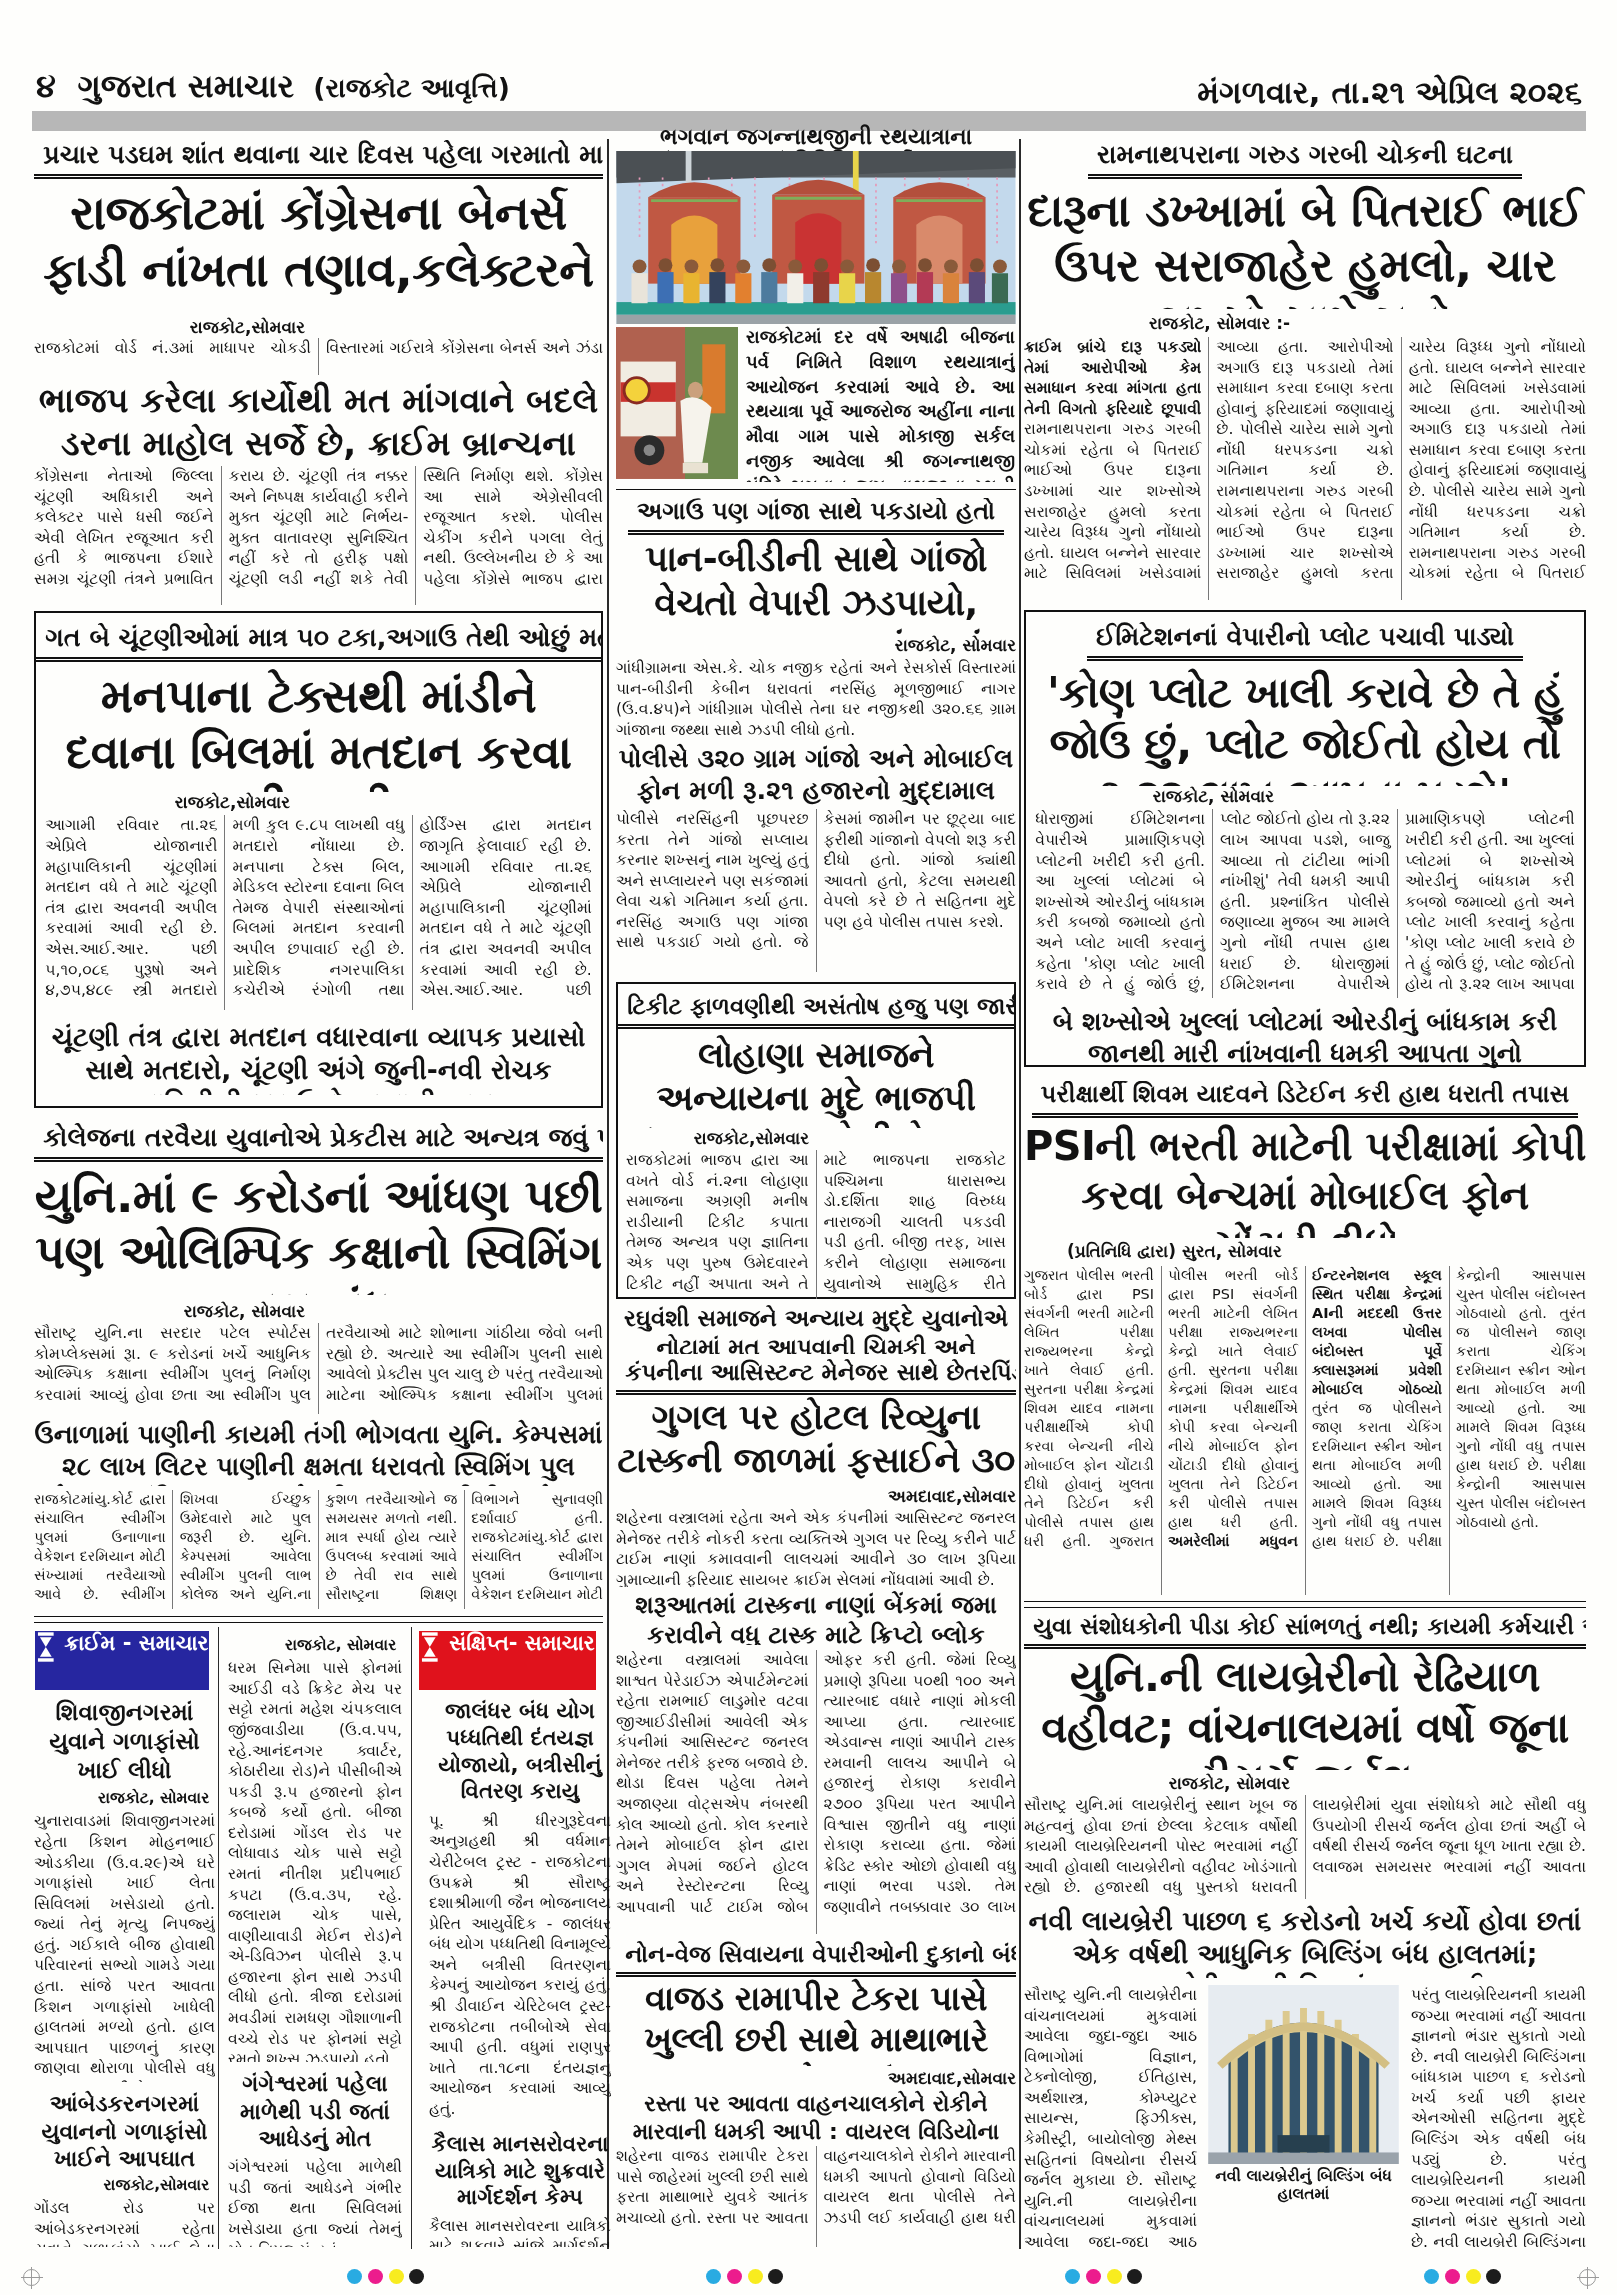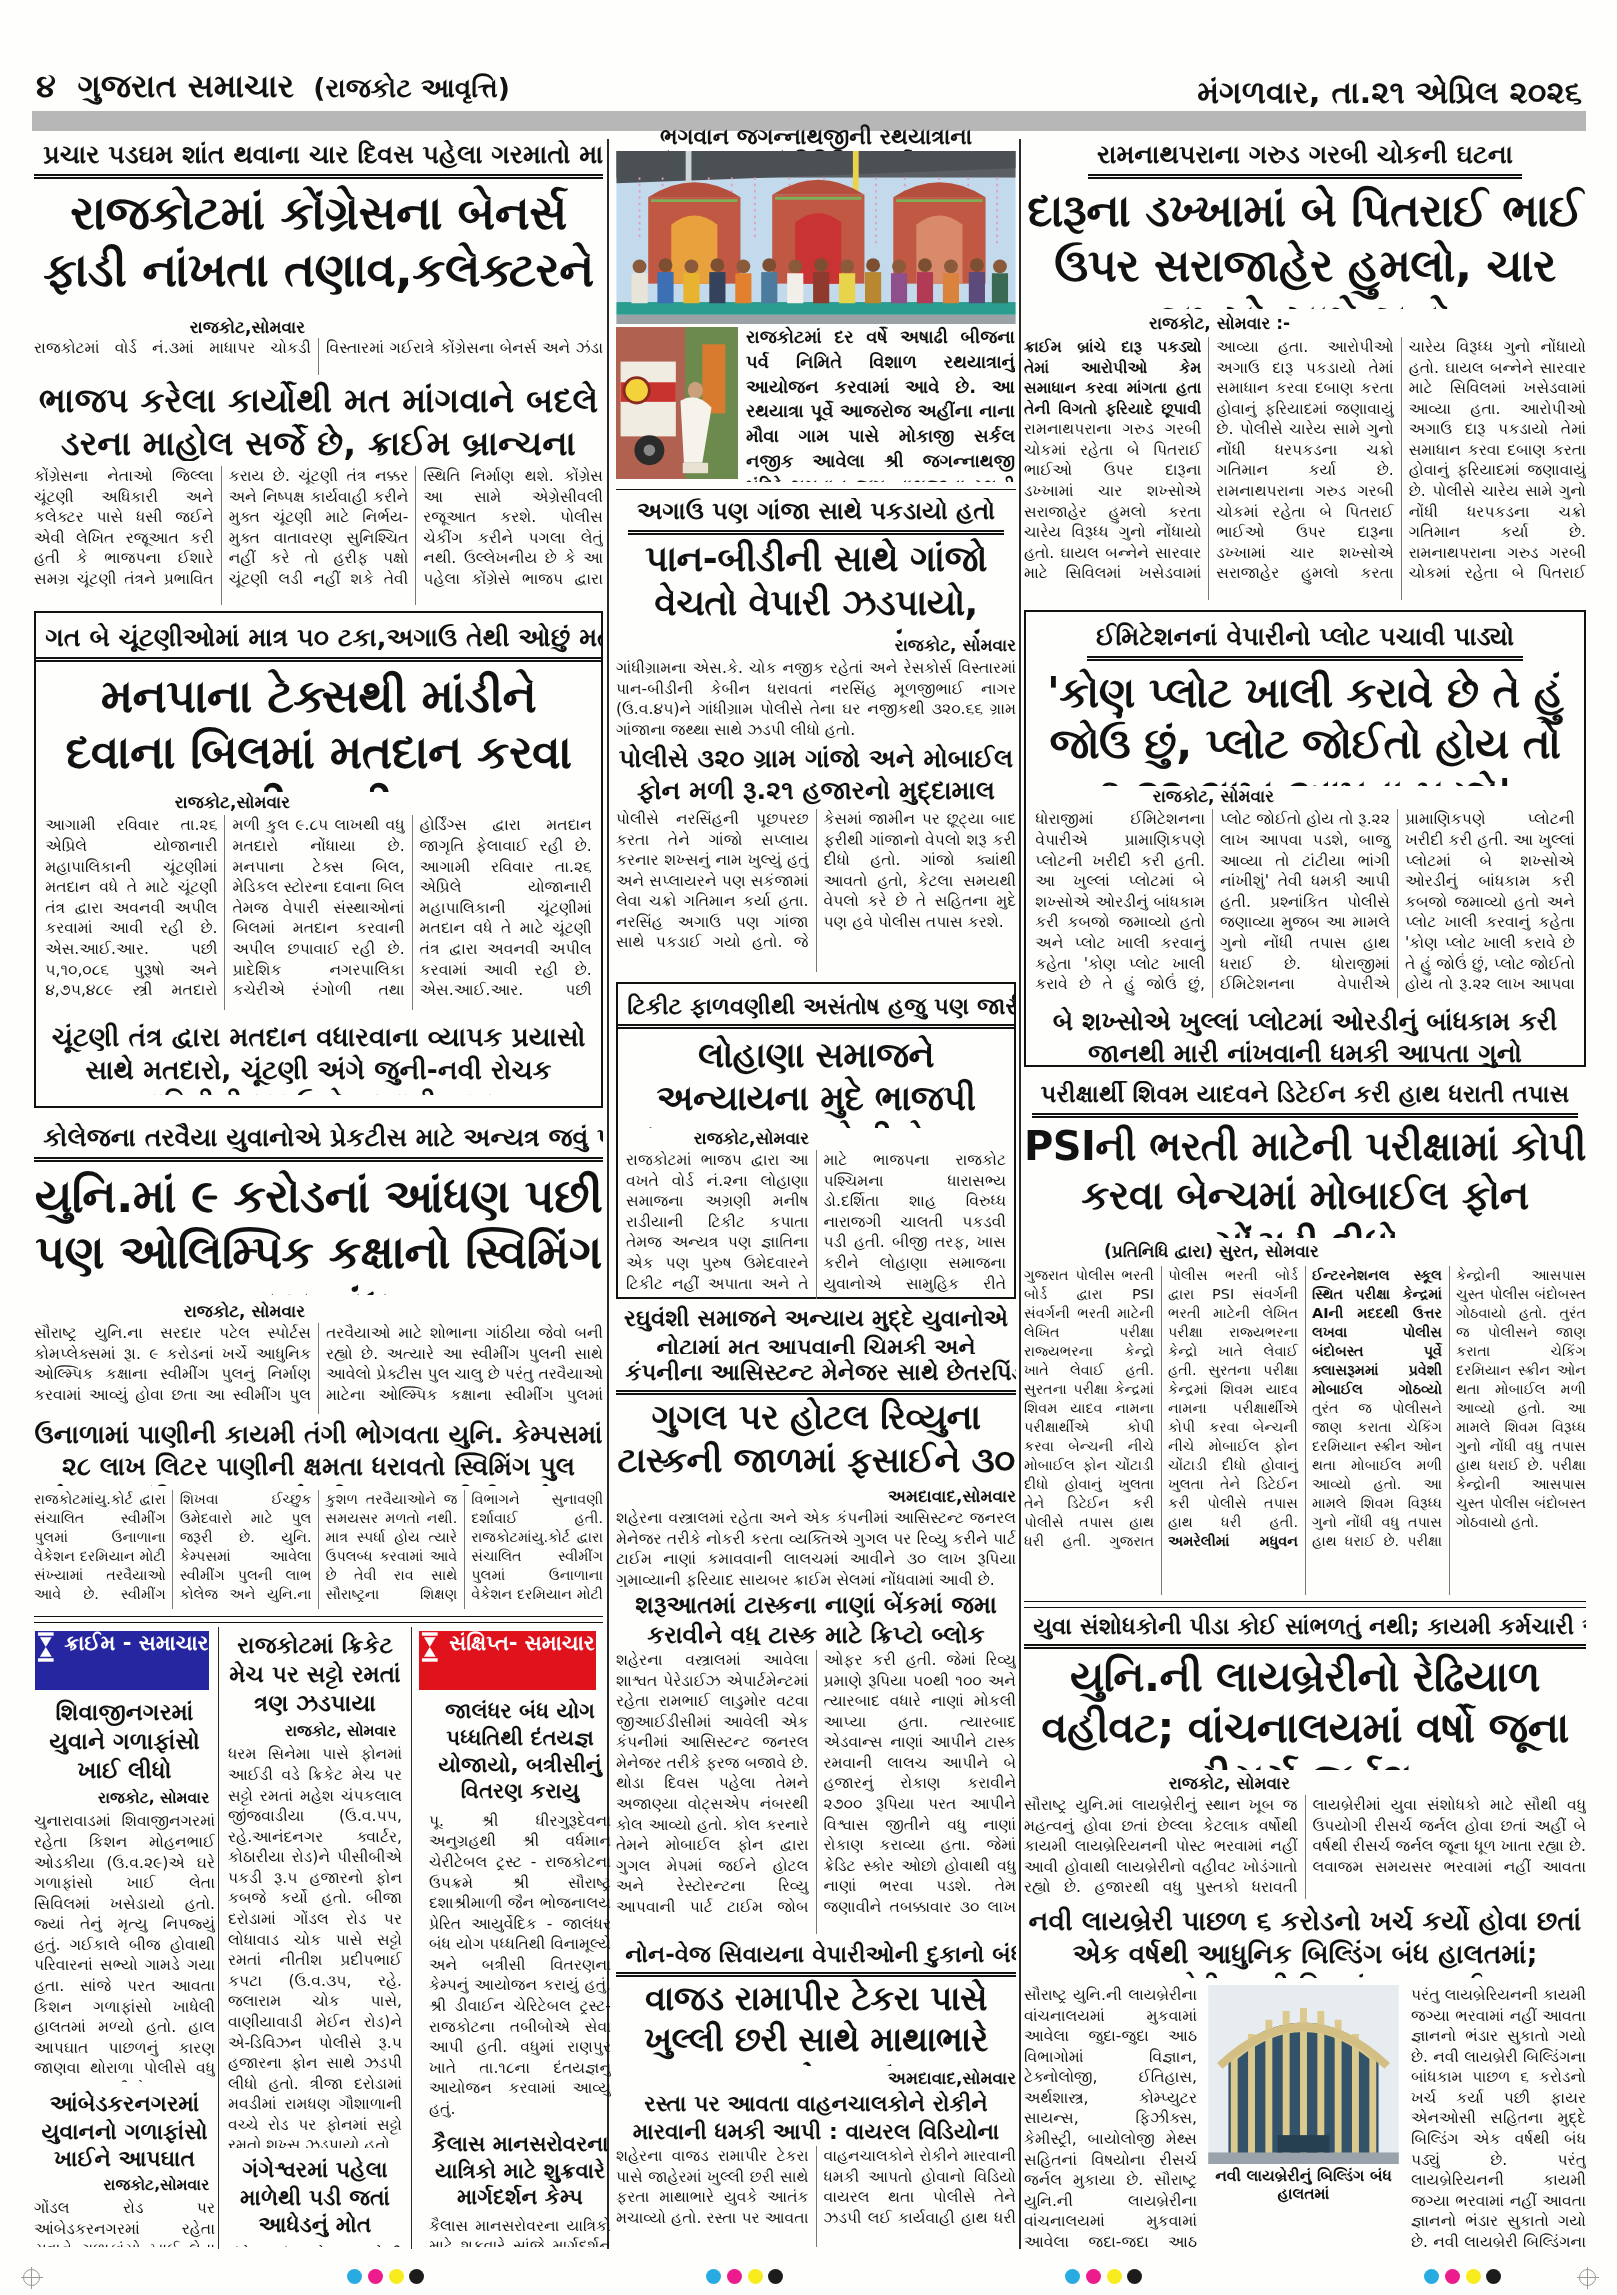--- a/index.html
+++ b/index.html
@@ -92,21 +92,20 @@
   <div class="abs colflow" style="left:34px;top:1698px;width:181px;height:549px">
     <div class="smallhl">શિવાજીનગરમાં યુવાને ગળાફાંસો ખાઈ લીધો</div>
     <div class="dl" style="font-size:15.6px;margin-top:4.6px">રાજકોટ, સોમવાર</div>
     <div class="bd" style="margin-top:4.6px;height:271px">ચુનારાવાડમાં શિવાજીનગરમાં રહેતા કિશન મોહનભાઈ ઓડકીયા (ઉ.વ.૨૯)એ ઘરે ગળાફાંસો ખાઈ લેતા સિવિલમાં ખસેડાયો હતો. જ્યાં તેનું મૃત્યુ નિપજ્યું હતું. ગઈકાલે બીજ હોવાથી પરિવારનાં સભ્યો ગામડે ગયા હતા. સાંજે પરત આવતા કિશન ગળાફાંસો ખાધેલી હાલતમાં મળ્યો હતો. હાલ આપઘાત પાછળનું કારણ જાણવા થોરાળા પોલીસે વધુ તપાસ હાથ ધરી છે.</div>
     <div class="smallhl" style="margin-top:8px;font-size:22px">આંબેડકરનગરમાં યુવાનનો ગળાફાંસો ખાઈને આપઘાત</div>
     <div class="dl" style="font-size:15.6px;margin-top:3.5px">રાજકોટ,સોમવાર</div>
     <div class="bd" style="margin-top:3.5px;height:133px">ગોંડલ રોડ પર આંબેડકરનગરમાં રહેતા યુવાને ગળાફાંસો ખાઈ લેતા સારવાર માટે ખસેડાયો હતો જ્યાં તેનું મોત નિપજ્યું હતું. પોલીસે વધુ તપાસ હાથ ધરી છે.</div>
   </div>
 
   <div class="abs colflow" style="left:228px;top:1631px;width:174px;height:616px">
-    <div class="smallhl">રાજકોટમાં ક્રિકેટ મેચ પર સટ્ટો રમતાં ત્રણ ઝડપાયા</div>
     <div class="dl" style="font-size:15.6px;margin-top:4.6px">રાજકોટ, સોમવાર</div>
     <div class="bd" style="margin-top:4.6px;height:404px">ધરમ સિનેમા પાસે ફોનમાં આઈડી વડે ક્રિકેટ મેચ પર સટ્ટો રમતાં મહેશ ચંપકલાલ જીંજવાડીયા (ઉ.વ.૫૫, રહે.આનંદનગર ક્વાર્ટર, કોઠારીયા રોડ)ને પીસીબીએ પકડી રૂ.૫ હજારનો ફોન કબજે કર્યો હતો. બીજા દરોડામાં ગોંડલ રોડ પર લોધાવાડ ચોક પાસે સટ્ટો રમતાં નીતીશ પ્રદીપભાઈ કપટા (ઉ.વ.૩૫, રહે. જલારામ ચોક પાસે, વાણીયાવાડી મેઈન રોડ)ને એ-ડિવિઝન પોલીસે રૂ.૫ હજારના ફોન સાથે ઝડપી લીધો હતો. ત્રીજા દરોડામાં મવડીમાં રામધણ ગૌશાળાની વચ્ચે રોડ પર ફોનમાં સટ્ટો રમતો શખ્સ ઝડપાયો હતો.</div>
     <div class="smallhl" style="margin-top:8px;font-size:22px">ગંગેશ્વરમાં પહેલા માળેથી પડી જતાં આધેડનું મોત</div>
     <div class="bd" style="margin-top:4.6px;height:98px">ગંગેશ્વરમાં પહેલા માળેથી પડી જતાં આધેડને ગંભીર ઈજા થતા સિવિલમાં ખસેડાયા હતા જ્યાં તેમનું મોત નિપજ્યું હતું.</div>
   </div>
 
   <div class="abs seclabel red" style="left:419px;top:1631px;width:177px;height:59px">
     <svg width="19.6" height="32" viewBox="0 0 40 64">
       <rect x="4" y="2" width="32" height="7" fill="#fff"></rect>
       <path d="M8 12 L32 12 L20 32 Z" fill="#fff"></path>
@@ -257,21 +256,21 @@
   <div class="abs box" style="left:1024px;top:610px;width:562px;height:457px">
     <div class="kick" style="margin-top:10.4px"><span>ઈમિટેશનનાં વેપારીનો પ્લોટ પચાવી પાડ્યો</span></div>
     <div class="hl" style="font-size:42px;height:119px;margin:5.8px 8px 0">'કોણ પ્લોટ ખાલી કરાવે છે તે હું જોઉં છું, પ્લોટ જોઈતો હોય તો રૂ.૨૨ લાખ આપવા પડશે'</div>
     <div class="dl" style="width:248px">રાજકોટ, સોમવાર</div>
     <div class="bd c3" style="margin:3.5px 9.2px 0;height:189px">ધોરાજીમાં ઈમિટેશનના વેપારીએ પ્રામાણિકપણે પ્લોટની ખરીદી કરી હતી. આ ખુલ્લાં પ્લોટમાં બે શખ્સોએ ઓરડીનું બાંધકામ કરી કબજો જમાવ્યો હતો અને પ્લોટ ખાલી કરવાનું કહેતા 'કોણ પ્લોટ ખાલી કરાવે છે તે હું જોઉં છું, પ્લોટ જોઈતો હોય તો રૂ.૨૨ લાખ આપવા પડશે, બાજુ આવ્યા તો ટાંટીયા ભાંગી નાંખીશું' તેવી ધમકી આપી હતી. પ્રશ્નાંકિત પોલીસે જણાવ્યા મુજબ આ મામલે ગુનો નોંધી તપાસ હાથ ધરાઈ છે. ધોરાજીમાં ઈમિટેશનના વેપારીએ પ્રામાણિકપણે પ્લોટની ખરીદી કરી હતી. આ ખુલ્લાં પ્લોટમાં બે શખ્સોએ ઓરડીનું બાંધકામ કરી કબજો જમાવ્યો હતો અને પ્લોટ ખાલી કરવાનું કહેતા 'કોણ પ્લોટ ખાલી કરાવે છે તે હું જોઉં છું, પ્લોટ જોઈતો હોય તો રૂ.૨૨ લાખ આપવા પડશે, બાજુ આવ્યા તો ટાંટીયા ભાંગી નાંખીશું' તેવી ધમકી આપી હતી. પ્રશ્નાંકિત પોલીસે જણાવ્યા મુજબ આ મામલે ગુનો નોંધી તપાસ હાથ ધરાઈ છે.</div>
     <div class="sub" style="font-size:25.4px;margin:8px 11.6px 0;height:69px">બે શખ્સોએ ખુલ્લાં પ્લોટમાં ઓરડીનું બાંધકામ કરી જાનથી મારી નાંખવાની ધમકી આપતા ગુનો</div>
   </div>
 
   <div class="abs kick" style="left:1024px;top:1081px;width:562px;font-size:24px"><span>પરીક્ષાર્થી શિવમ યાદવને ડિટેઈન કરી હાથ ધરાતી તપાસ</span></div>
   <div class="abs hl" style="left:1024px;top:1122px;width:562px;height:116px;font-size:40px">PSIની ભરતી માટેની પરીક્ષામાં કોપી કરવા બેન્ચમાં મોબાઈલ ફોન ચોંટાડી દીધો</div>
-  <div class="abs dl" style="left:1024px;top:1241px;width:289px;text-align:right;padding-left:5.8px">(પ્રતિનિધિ દ્વારા) સુરત, સોમવાર</div>
+  <div class="abs dl" style="left:1024px;top:1241px;width:289px;text-align:center;padding-left:5.8px">(પ્રતિનિધિ દ્વારા) સુરત, સોમવાર</div>
   <div class="abs bd c4" style="left:1024px;top:1266px;width:562px;height:329px;font-size:14.4px">
     <span>ગુજરાત પોલીસ ભરતી બોર્ડ દ્વારા PSI સંવર્ગની ભરતી માટેની લેખિત પરીક્ષા રાજ્યભરના કેન્દ્રો ખાતે લેવાઈ હતી. સુરતના પરીક્ષા કેન્દ્રમાં શિવમ યાદવ નામના પરીક્ષાર્થીએ કોપી કરવા બેન્ચની નીચે મોબાઈલ ફોન ચોંટાડી દીધો હોવાનું ખુલતા તેને ડિટેઈન કરી પોલીસે તપાસ હાથ ધરી હતી. ગુજરાત પોલીસ ભરતી બોર્ડ દ્વારા PSI સંવર્ગની ભરતી માટેની લેખિત પરીક્ષા રાજ્યભરના કેન્દ્રો ખાતે લેવાઈ હતી. સુરતના પરીક્ષા કેન્દ્રમાં શિવમ યાદવ નામના પરીક્ષાર્થીએ કોપી કરવા બેન્ચની નીચે મોબાઈલ ફોન ચોંટાડી દીધો હોવાનું ખુલતા તેને ડિટેઈન કરી પોલીસે તપાસ હાથ ધરી હતી.</span>
     <span> </span>
     <span class="boldpara">અમરેલીમાં મધુવન ઈન્ટરનેશનલ સ્કૂલ સ્થિત પરીક્ષા કેન્દ્રમાં AIની મદદથી ઉત્તર લખવા પોલીસ બંદોબસ્ત પૂર્વે ક્લાસરૂમમાં પ્રવેશી મોબાઈલ ગોઠવ્યો</span>
     <span> </span>
     <span>તુરંત જ પોલીસને જાણ કરાતા ચેકિંગ દરમિયાન સ્ક્રીન ઓન થતા મોબાઈલ મળી આવ્યો હતો. આ મામલે શિવમ વિરૂધ્ધ ગુનો નોંધી વધુ તપાસ હાથ ધરાઈ છે. પરીક્ષા કેન્દ્રોની આસપાસ ચુસ્ત પોલીસ બંદોબસ્ત ગોઠવાયો હતો. તુરંત જ પોલીસને જાણ કરાતા ચેકિંગ દરમિયાન સ્ક્રીન ઓન થતા મોબાઈલ મળી આવ્યો હતો. આ મામલે શિવમ વિરૂધ્ધ ગુનો નોંધી વધુ તપાસ હાથ ધરાઈ છે. પરીક્ષા કેન્દ્રોની આસપાસ ચુસ્ત પોલીસ બંદોબસ્ત ગોઠવાયો હતો.</span>
   </div>
 
   <div class="abs hrd" style="left:1024px;top:1601px;width:562px"></div>
 

